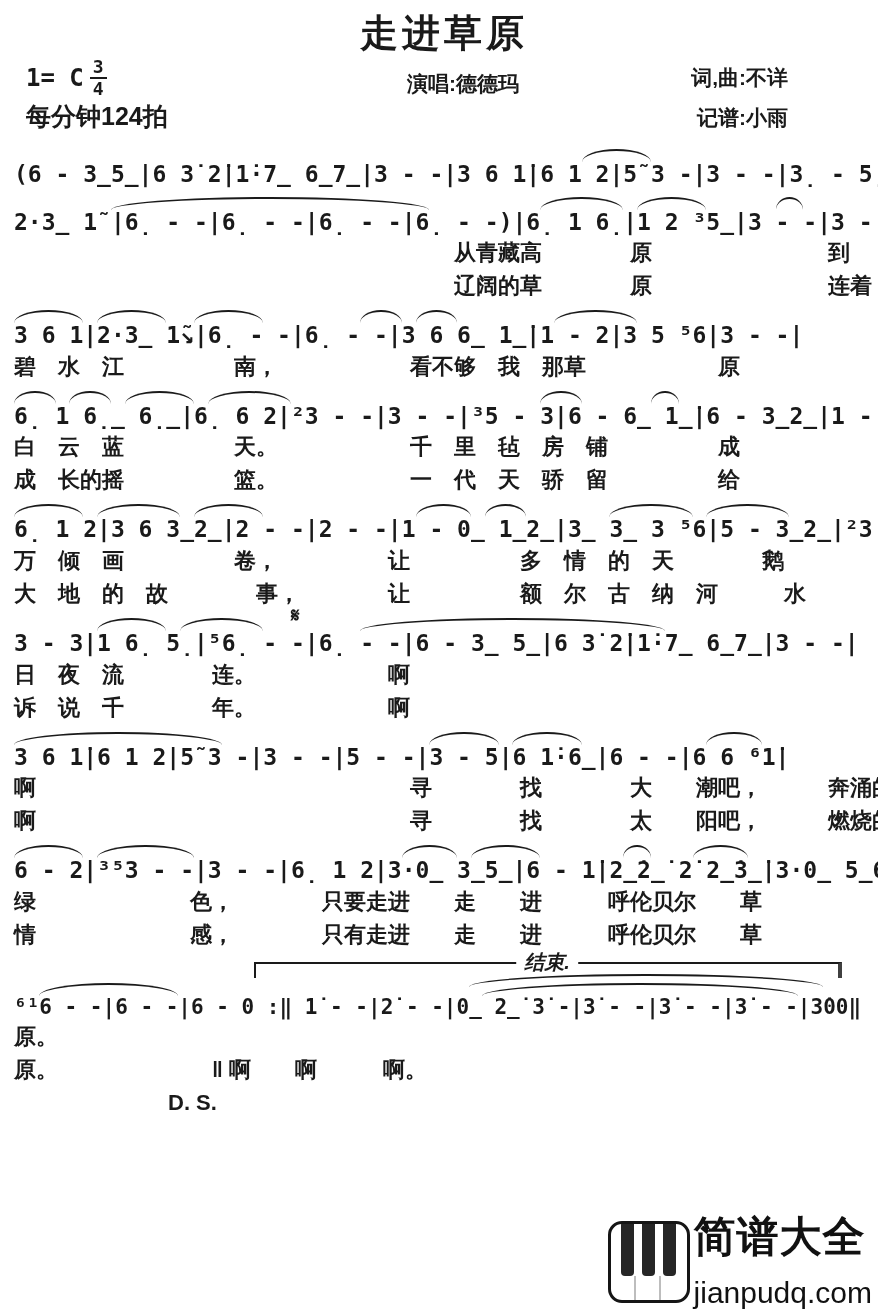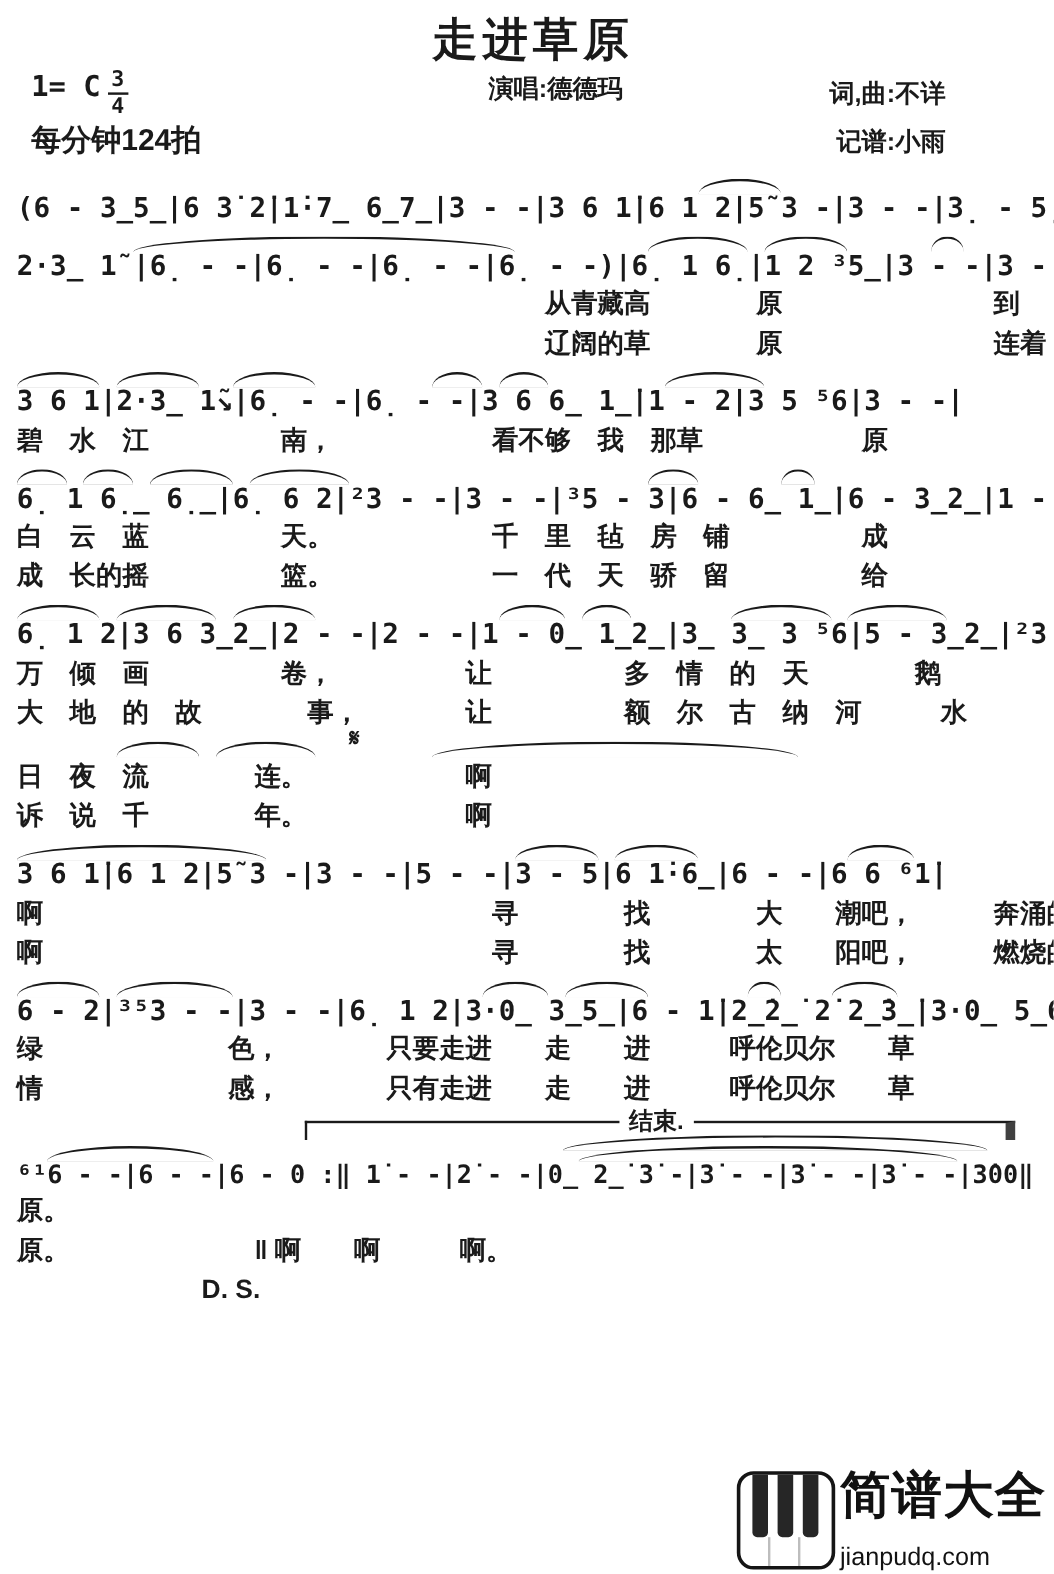--- a/index.html
+++ b/index.html
@@ -8,26 +8,26 @@
     background:#ffffff;color:#1a1a1a;
     font-family:"Liberation Sans", sans-serif;
   }
   
   .header{position:relative;height:140px;margin-left:10px;}
   .title{
     position:absolute;left:0;right:0;top:8px;text-align:center;
     font-size:38px;font-weight:bold;letter-spacing:4px;
   }
   .keyrow{position:absolute;left:16px;top:58px;font-size:24px;font-weight:bold;
-    font-family:"DejaVu Sans Mono", monospace;display:flex;gap:6px;}
+    font-family:"DejaVu Sans Mono", monospace;display:flex;align-items:center;gap:6px;}
   .frac{display:inline-flex;flex-direction:column;align-items:center;line-height:1;font-size:18px;}
   .frac .num{border-bottom:2px solid #1a1a1a;padding:0 3px 1px;}
   .frac .den{padding-top:1px;}
   .tempo{position:absolute;left:16px;top:100px;font-size:25px;font-weight:600;}
-  .singer{position:absolute;left:0;right:0;top:60px;text-align:center;font-size:21px;font-weight:600;padding-left:38px;}
+  .singer{position:absolute;left:0;right:0;top:70px;text-align:center;font-size:21px;font-weight:600;padding-left:38px;}
   .credit1{position:absolute;right:90px;top:64px;font-size:21px;font-weight:600;}
   .credit2{position:absolute;right:90px;top:104px;font-size:21px;font-weight:600;}
   
   .score{position:relative;padding:6px 8px 0 14px;}
   .system{margin-bottom:5px;position:relative;}
   .system .notation{
     font-family:"DejaVu Sans Mono", monospace;
     font-size:23px;font-weight:bold;white-space:pre;line-height:1.2;
   }
   .system.compact .notation, .system.compact .arc-layer{font-size:21px;}
@@ -37,39 +37,39 @@
   }
   .arc{
     position:absolute;top:3px;height:11px;
     border-top:2px solid #1a1a1a;
     border-radius:50% 50% 0 0 / 100% 100% 0 0;
   }
   .mark{position:absolute;top:-12px;font-size:20px;font-weight:bold;}
   .bracket-row{position:relative;height:24px;font-family:"DejaVu Sans Mono", monospace;font-size:21px;}
   .bracket{
     position:absolute;top:6px;height:14px;
-    border-top:2px solid #1a1a1a;border-left:2px solid #1a1a1a;border-right:8px solid #404040;
+    border-top:2px solid #1a1a1a;border-left:2px solid #1a1a1a;border-right:4px solid #404040;font-style:italic;
   }
   .bracket-label{
     position:absolute;left:50%;top:0;transform:translate(-50%,-55%);
     background:#ffffff;padding:0 8px;font-size:20px;font-weight:600;
     font-family:"Liberation Sans", sans-serif;white-space:nowrap;
   }
   .lyrics{font-size:22px;font-weight:600;white-space:pre;line-height:1.5;}
   
   .watermark{position:absolute;right:6px;bottom:4px;display:flex;align-items:center;gap:4px;}
   .piano{width:76px;height:76px;border:3px solid #151515;border-radius:14px;
     position:relative;background:#fff;overflow:hidden;flex:none;}
   .piano .bk{position:absolute;top:-4px;width:13px;height:56px;background:#262626;border-radius:0 0 4px 4px;}
   .piano .bk1{left:10px;} .piano .bk2{left:31px;} .piano .bk3{left:52px;}
   .piano .wl{position:absolute;top:52px;bottom:0;width:2px;background:#bdbdbd;}
   .piano .wl1{left:23px;} .piano .wl2{left:48px;}
   .brandcol{display:flex;flex-direction:column;line-height:1;}
   .brand{font-size:42px;font-weight:bold;color:#111;letter-spacing:1px;}
-  .site{font-size:21px;color:#111;font-family:"Liberation Sans", sans-serif;margin-top:20px;}
+  .site{font-size:30px;color:#111;font-family:"Liberation Sans", sans-serif;margin-top:20px;}
 </style>
 </head>
 <body>
 
 <div class="header">
   <div class="title">走进草原</div>
   <div class="keyrow">
     <span>1= C</span>
     <span class="frac">
       <span class="num">3</span>
@@ -139,20 +139,21 @@
       <div class="lyrics">万　倾　画　　　　　卷，　　　　　让　　　　　多　情　的　天　　　　鹅</div>
       <div class="lyrics">大　地　的　故　　　　事，　　　　让　　　　　额　尔　古　纳　河　　　水</div>
     </div>
     <div class="system">
       <div class="arc-layer">
         <div class="arc" style="left: 6ch; width: 5ch;"></div>
         <div class="arc" style="left: 12ch; width: 6ch;"></div>
         <div class="arc" style="left: 25ch; width: 22ch;"></div>
         <span class="mark" style="left: 23ch;">𝄋</span>
       </div>
+      <div class="notation">3 - 3|1 6̣ 5̣|⁵6̣ - -|6̣ - -|6 - 3̲ 5̲|6 3̇ 2̇|1̇·7̲ 6̲7̲|3 - -|</div>
       <div class="lyrics">日　夜　流　　　　连。　　　　　　啊</div>
       <div class="lyrics">诉　说　千　　　　年。　　　　　　啊</div>
     </div>
     <div class="system">
       <div class="arc-layer">
         <div class="arc" style="left: 0ch; width: 15ch;"></div>
         <div class="arc" style="left: 30ch; width: 5ch;"></div>
         <div class="arc" style="left: 36ch; width: 5ch;"></div>
         <div class="arc" style="left: 50ch; width: 4ch;"></div>
       </div>

